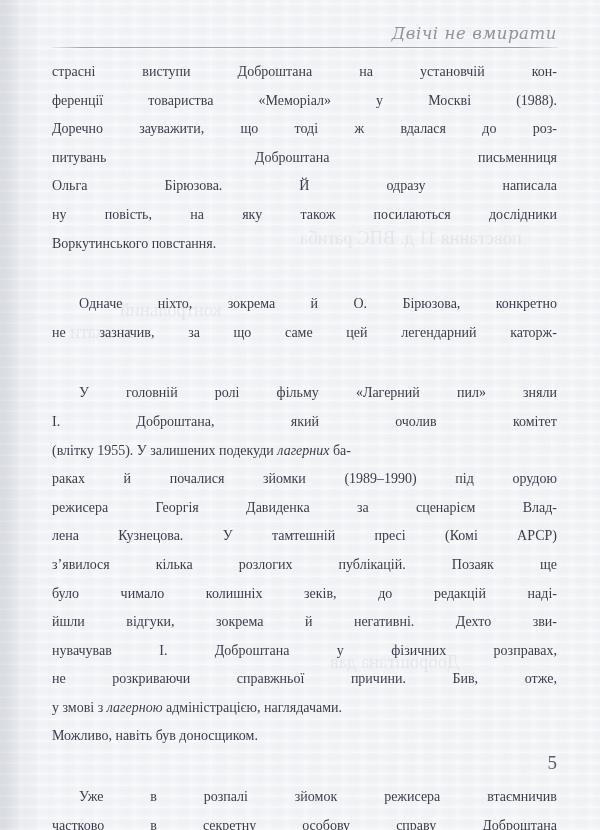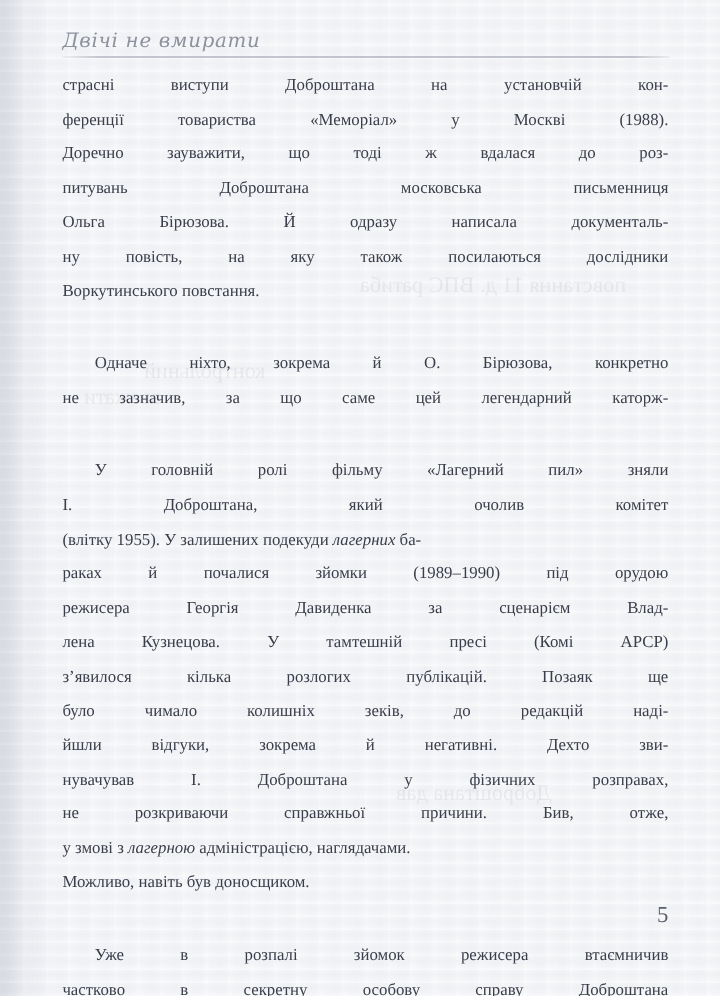--- a/index.html
+++ b/index.html
@@ -44,21 +44,21 @@
     pointer-events: none;
     background: linear-gradient(90deg, rgba(170,176,190,0.30) 0%, rgba(198,203,215,0.14) 45%, rgba(255,255,255,0) 100%);
   }
 
   
   #header {
     position: absolute;
     left: 52px;
     top: 24px;
     width: 505px;
-    text-align: left;
+    text-align: right;
   }
   #header-title {
     font-family: "DejaVu Serif", "Liberation Serif", serif;
     font-style: italic;
     font-size: 16.5px;
     letter-spacing: 0.6px;
     color: #8e929d;
     white-space: nowrap;
   }
   #header-rule {
@@ -149,22 +149,22 @@
   <div id="header">
     <span id="header-title">Двічі не вмирати</span>
   </div>
   <div id="header-rule"></div>
 
   <div id="textblock">
       <div class="para">
         <div class="line justify"><span class="w">страсні</span><span class="w">виступи</span><span class="w">Доброштана</span><span class="w">на</span><span class="w">установчій</span><span class="w">кон-</span></div>
         <div class="line justify"><span class="w">ференції</span><span class="w">товариства</span><span class="w">«Меморіал»</span><span class="w">у</span><span class="w">Москві</span><span class="w">(1988).</span></div>
         <div class="line justify"><span class="w">Доречно</span><span class="w">зауважити,</span><span class="w">що</span><span class="w">тоді</span><span class="w">ж</span><span class="w">вдалася</span><span class="w">до</span><span class="w">роз-</span></div>
-        <div class="line justify"><span class="w">питувань</span><span class="w">Доброштана</span><span class="w">московська</span><span class="w">письменниця</span></div>
-        <div class="line justify"><span class="w">Ольга</span><span class="w">Бірюзова.</span><span class="w">Й</span><span class="w">одразу</span><span class="w">написала</span><span class="w">документаль-</span></div>
+        <div class="line justify"><span class="w">питувань</span><span class="w">Доброштана</span><span class="w">письменниця</span></div>
+        <div class="line justify"><span class="w">Ольга</span><span class="w">Бірюзова.</span><span class="w">Й</span><span class="w">одразу</span><span class="w">написала</span></div>
         <div class="line justify"><span class="w">ну</span><span class="w">повість,</span><span class="w">на</span><span class="w">яку</span><span class="w">також</span><span class="w">посилаються</span><span class="w">дослідники</span></div>
         <div class="line last"><span class="w">Воркутинського повстання.</span></div>
       </div>
       <div class="para">
         <div class="line justify indent"><span class="w">Одначе</span><span class="w">ніхто,</span><span class="w">зокрема</span><span class="w">й</span><span class="w">О.</span><span class="w">Бірюзова,</span><span class="w">конкретно</span></div>
         <div class="line justify"><span class="w">не</span><span class="w">зазначив,</span><span class="w">за</span><span class="w">що</span><span class="w">саме</span><span class="w">цей</span><span class="w">легендарний</span><span class="w">каторж-</span></div>
       </div>
       <div class="para">
         <div class="line justify indent"><span class="w">У</span><span class="w">головній</span><span class="w">ролі</span><span class="w">фільму</span><span class="w">«Лагерний</span><span class="w">пил»</span><span class="w">зняли</span></div>
         <div class="line justify"><span class="w">І.</span><span class="w">Доброштана,</span><span class="w">який</span><span class="w">очолив</span><span class="w">комітет</span></div>

